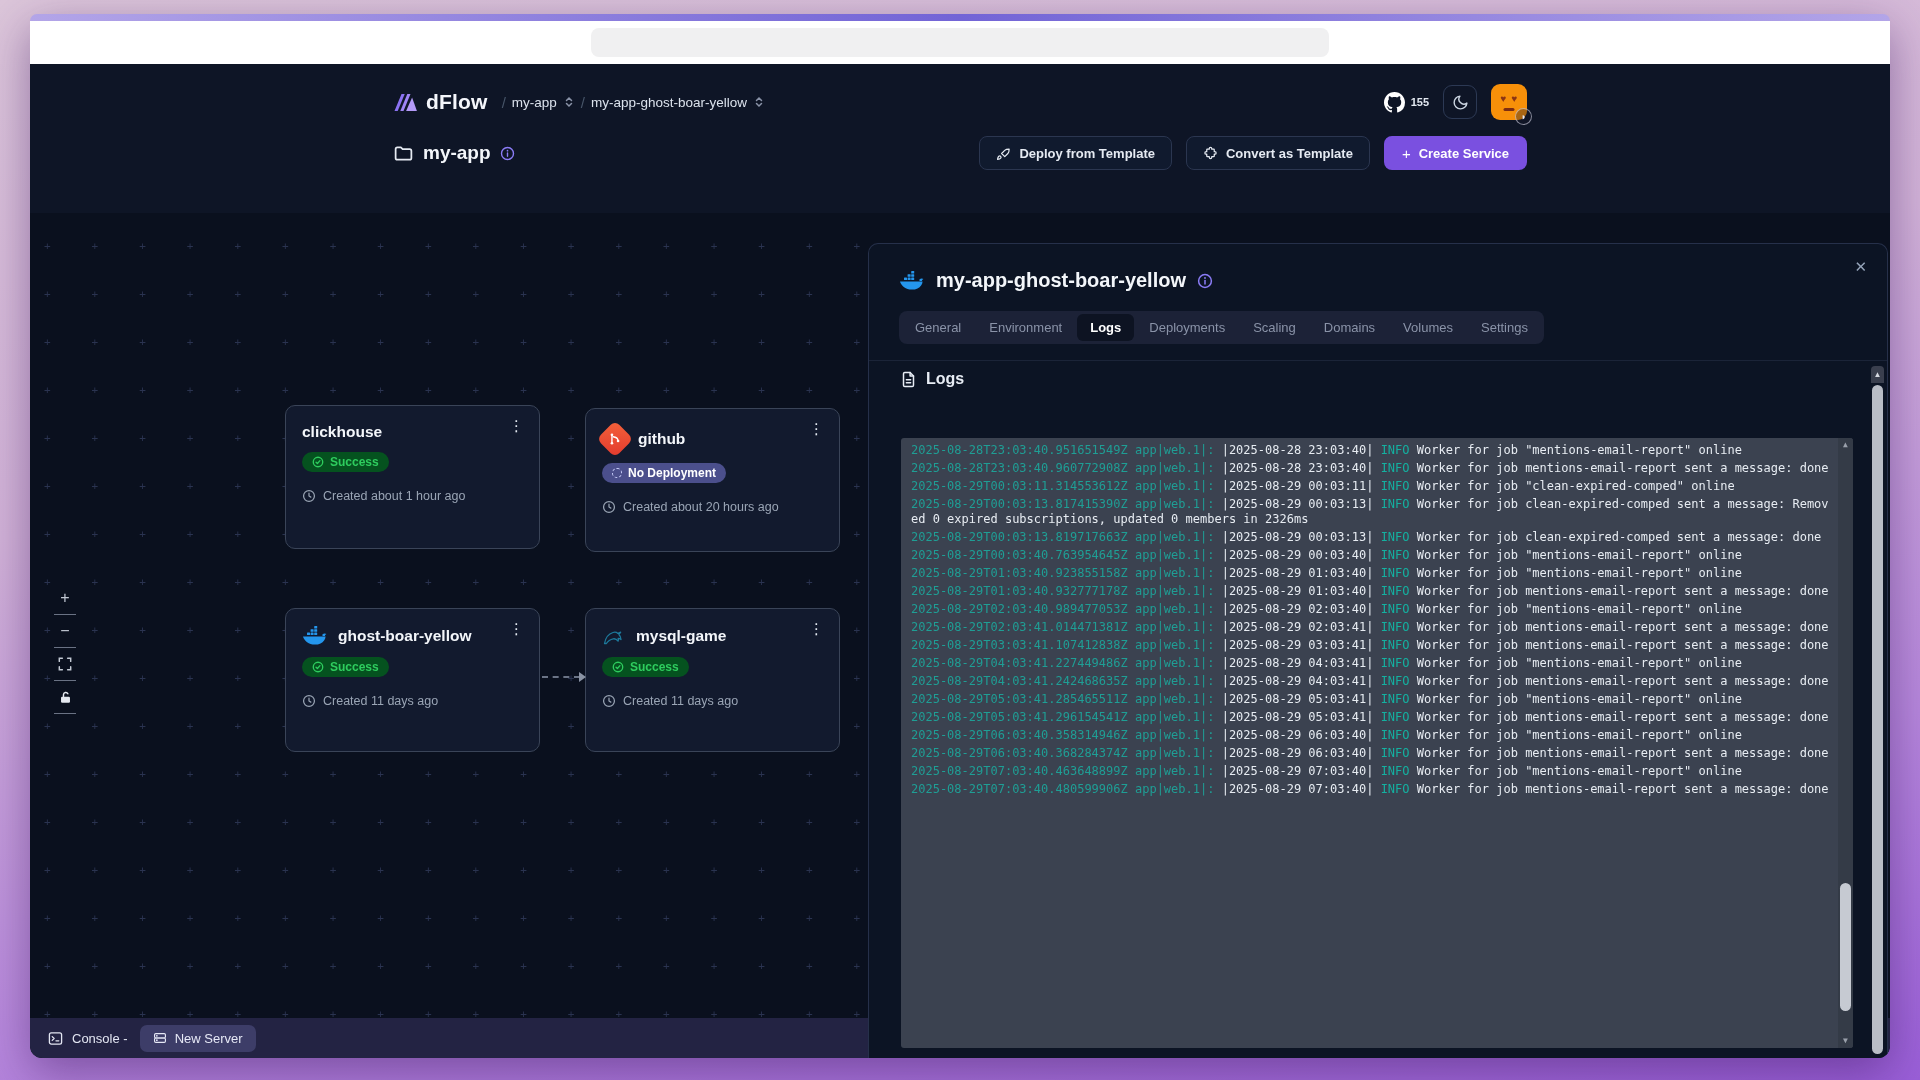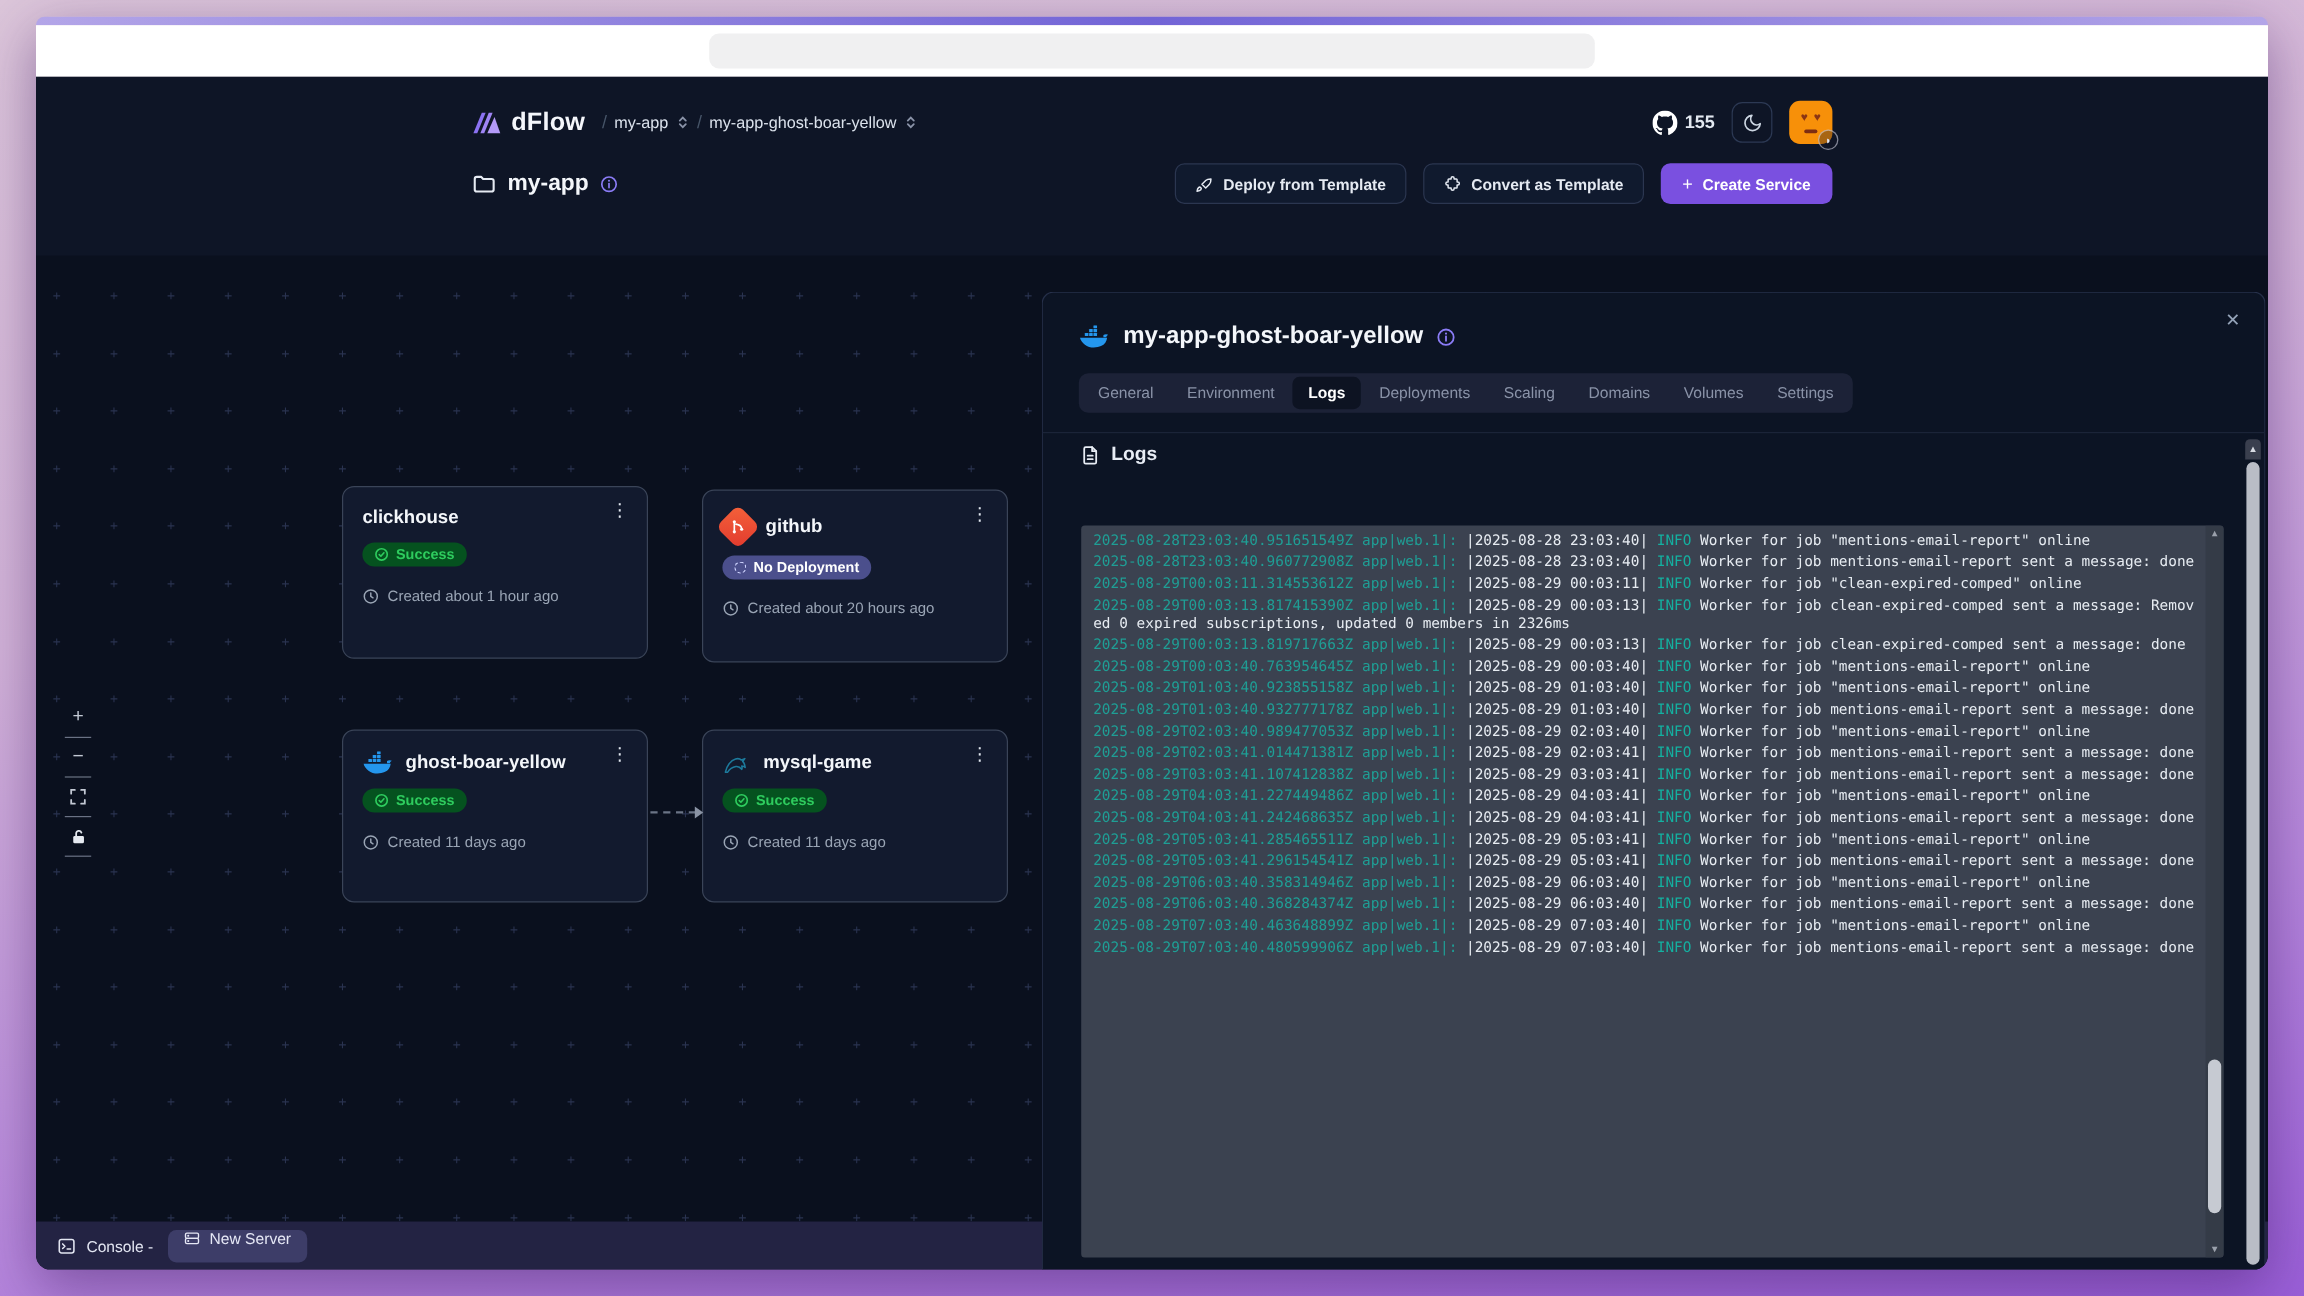--- a/index.html
+++ b/index.html
@@ -39,21 +39,21 @@
   }
   .header-inner { width:1134px; margin:0 auto; padding-top:20px; }
   .hrow1 { display:flex; align-items:center; }
   .logo-wrap { display:flex; align-items:center; gap:8px; }
   .logo-text { font-size:21px; font-weight:bold; color:#f4f6fb; letter-spacing:.2px; }
   .crumbs { display:flex; align-items:center; margin-left:14px; gap:6px; }
   .crumb-sep { color:#475569; font-size:15px; }
   .crumb { color:#dbe2ec; font-size:13.5px; }
   .chev-updown { display:inline-flex; color:#8a93a8; }
   .hright { margin-left:auto; display:flex; align-items:center; gap:14px; }
-  .gh-stars { display:flex; align-items:center; gap:6px; color:#e2e8f0; font-size:15px; font-weight:600; }
+  .gh-stars { display:flex; align-items:center; gap:6px; color:#e2e8f0; font-size:11px; font-weight:600; }
   .theme-btn {
     width:34px; height:34px; border:1px solid #2c3954; border-radius:9px;
     display:flex; align-items:center; justify-content:center; color:#cbd5e1; background:transparent; cursor:pointer;
   }
   .avatar { position:relative; width:36px; height:36px; border-radius:9px; background:#f79009; }
   .avatar .eyes { position:absolute; top:10px; left:0; width:100%; display:flex; justify-content:center; gap:5px; }
   .avatar .eyes span { color:#8a3514; font-size:10px; line-height:10px; }
   .avatar .mouth { position:absolute; left:50%; transform:translateX(-50%); bottom:9px; width:11px; height:3px; border-radius:2px; background:#7c2d12; }
   .avatar-badge {
     position:absolute; right:-5px; bottom:-5px; width:17px; height:17px; border-radius:50%;
@@ -108,21 +108,21 @@
   .fc-btn { width:26px; height:26px; display:flex; align-items:center; justify-content:center; color:#c3c9d4; font-size:16px; cursor:pointer; }
   .fc-div { width:22px; height:1px; background:#6a7284; margin:3px 0; }
 
   
   .bottombar {
     position:absolute; left:0; right:0; bottom:0; height:40px; background:#232343;
     border-radius:0 0 12px 12px; display:flex; align-items:center; gap:12px; padding-left:18px;
   }
   .console-label { display:flex; align-items:center; gap:9px; color:#e3e6f2; font-size:13px; }
   .newserver-btn {
-    display:flex; gap:8px; height:27px; padding:0 13px;
+    display:flex; align-items:center; gap:8px; height:27px; padding:0 13px;
     background:#3d3d68; border-radius:7px; color:#e6e8f6; font-size:13px; cursor:pointer;
   }
 
   
   .panel {
     position:absolute; top:179px; left:838px; right:2px; bottom:0; z-index:5;
     background:#0c1424; border:1px solid #26304a; border-bottom:none; border-radius:10px 10px 0 0;
   }
   .panel-close { position:absolute; right:16px; top:10px; color:#94a3b8; font-size:15px; cursor:pointer; padding:4px; }
   .panel-header { display:flex; align-items:center; gap:11px; padding:25px 30px 0 30px; }

